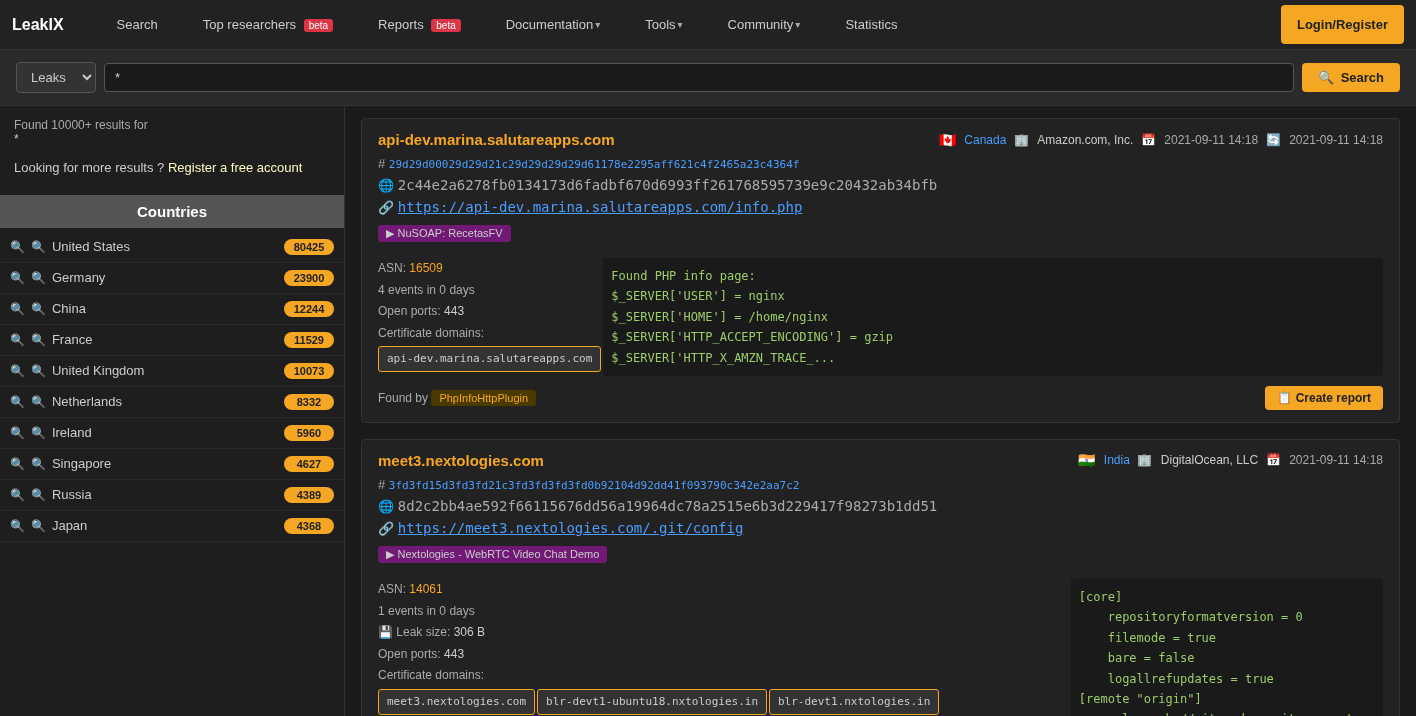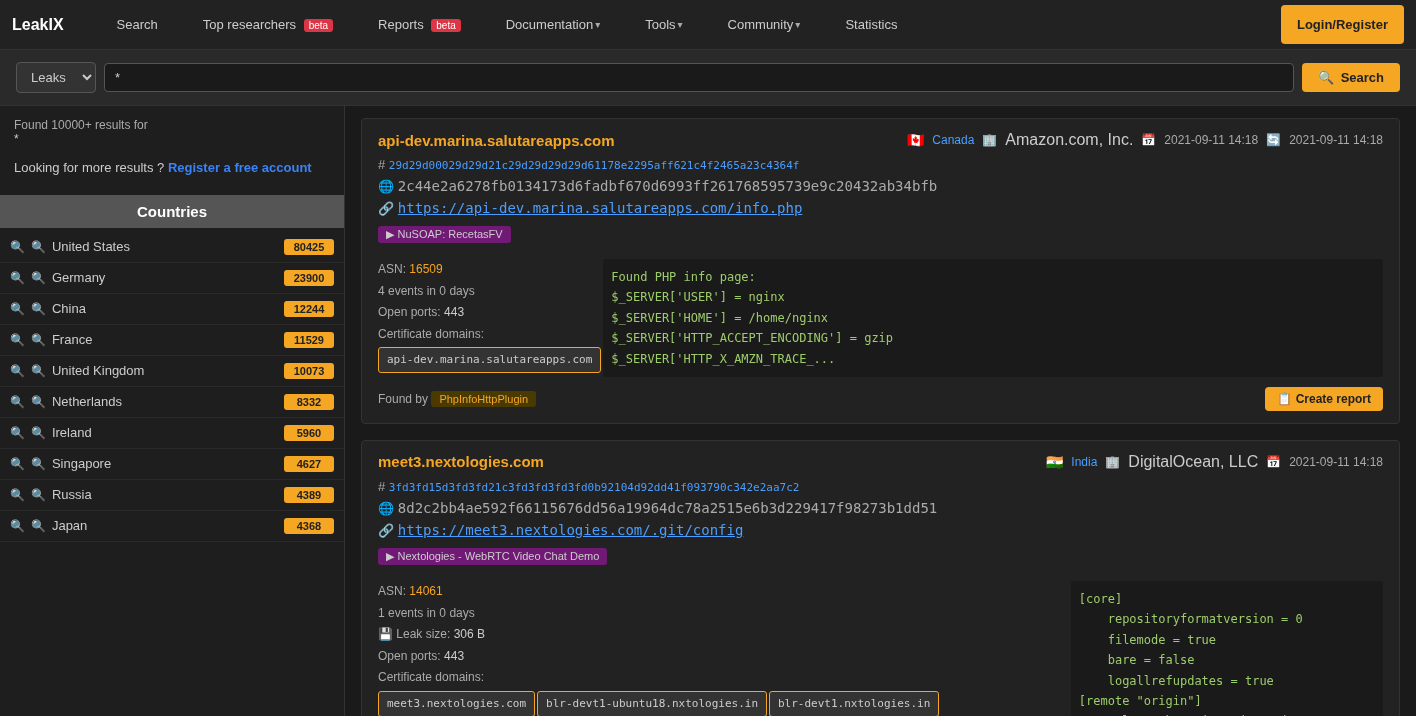--- a/index.html
+++ b/index.html
@@ -129,23 +129,23 @@
       color: #ccc;
       font-size: 12px;
     }
     .sidebar-register {
       padding: 8px 14px 16px;
       font-size: 13px;
       color: #ccc;
       line-height: 1.6;
     }
     .sidebar-register a {
-      color: #3b82f6;
+      color: #fef9c3;
       text-decoration: none;
-      font-weight: bold;
+      font-weight: normal;
     }
     .countries-section {
       background: #555;
       color: #fff;
       text-align: center;
       padding: 8px;
       font-size: 15px;
       font-weight: bold;
       margin-bottom: 4px;
     }
@@ -164,21 +164,21 @@
     .country-name {
       flex: 1;
       color: #ccc;
       font-size: 13px;
     }
     .country-badge {
       background: #f5a623;
       color: #222;
       font-size: 11px;
       padding: 2px 7px;
-      border-radius: 3px;
+      border-radius: 8px;
       font-weight: bold;
       min-width: 50px;
       text-align: center;
     }
 
     
     .results-area {
       flex: 1;
       overflow-y: auto;
       padding: 12px 16px;
@@ -207,21 +207,21 @@
       align-items: center;
       gap: 8px;
       font-size: 12px;
       color: #aaa;
       flex-wrap: wrap;
       justify-content: flex-end;
       max-width: 680px;
     }
     .flag-icon { font-size: 14px; }
     .result-country { color: #4a9eff; font-size: 12px; }
-    .result-provider { color: #ccc; font-size: 16px; }
+    .result-provider { color: #ccc; font-size: 12px; }
     .result-date { color: #aaa; font-size: 12px; }
     .result-hash {
       color: #4a9eff;
       font-size: 11px;
       font-family: monospace;
       word-break: break-all;
     }
     .result-cert {
       color: #aaa;
       font-size: 14px;

